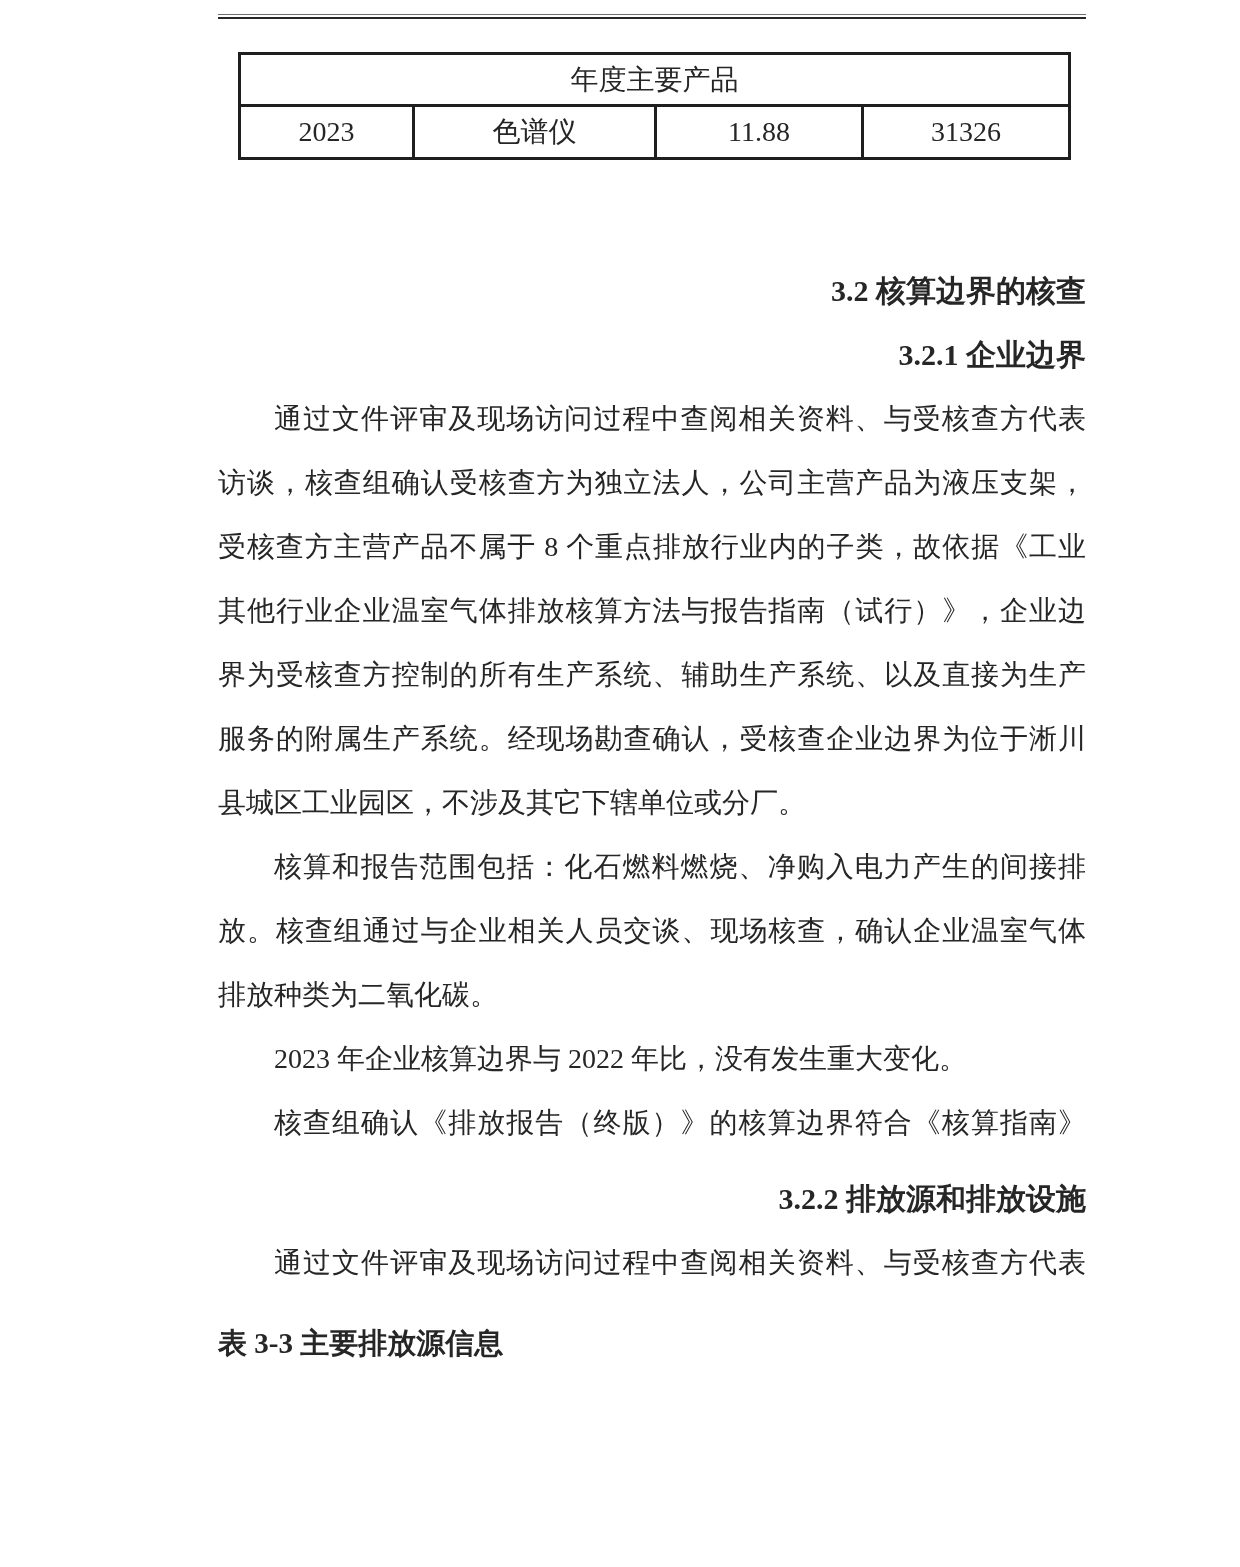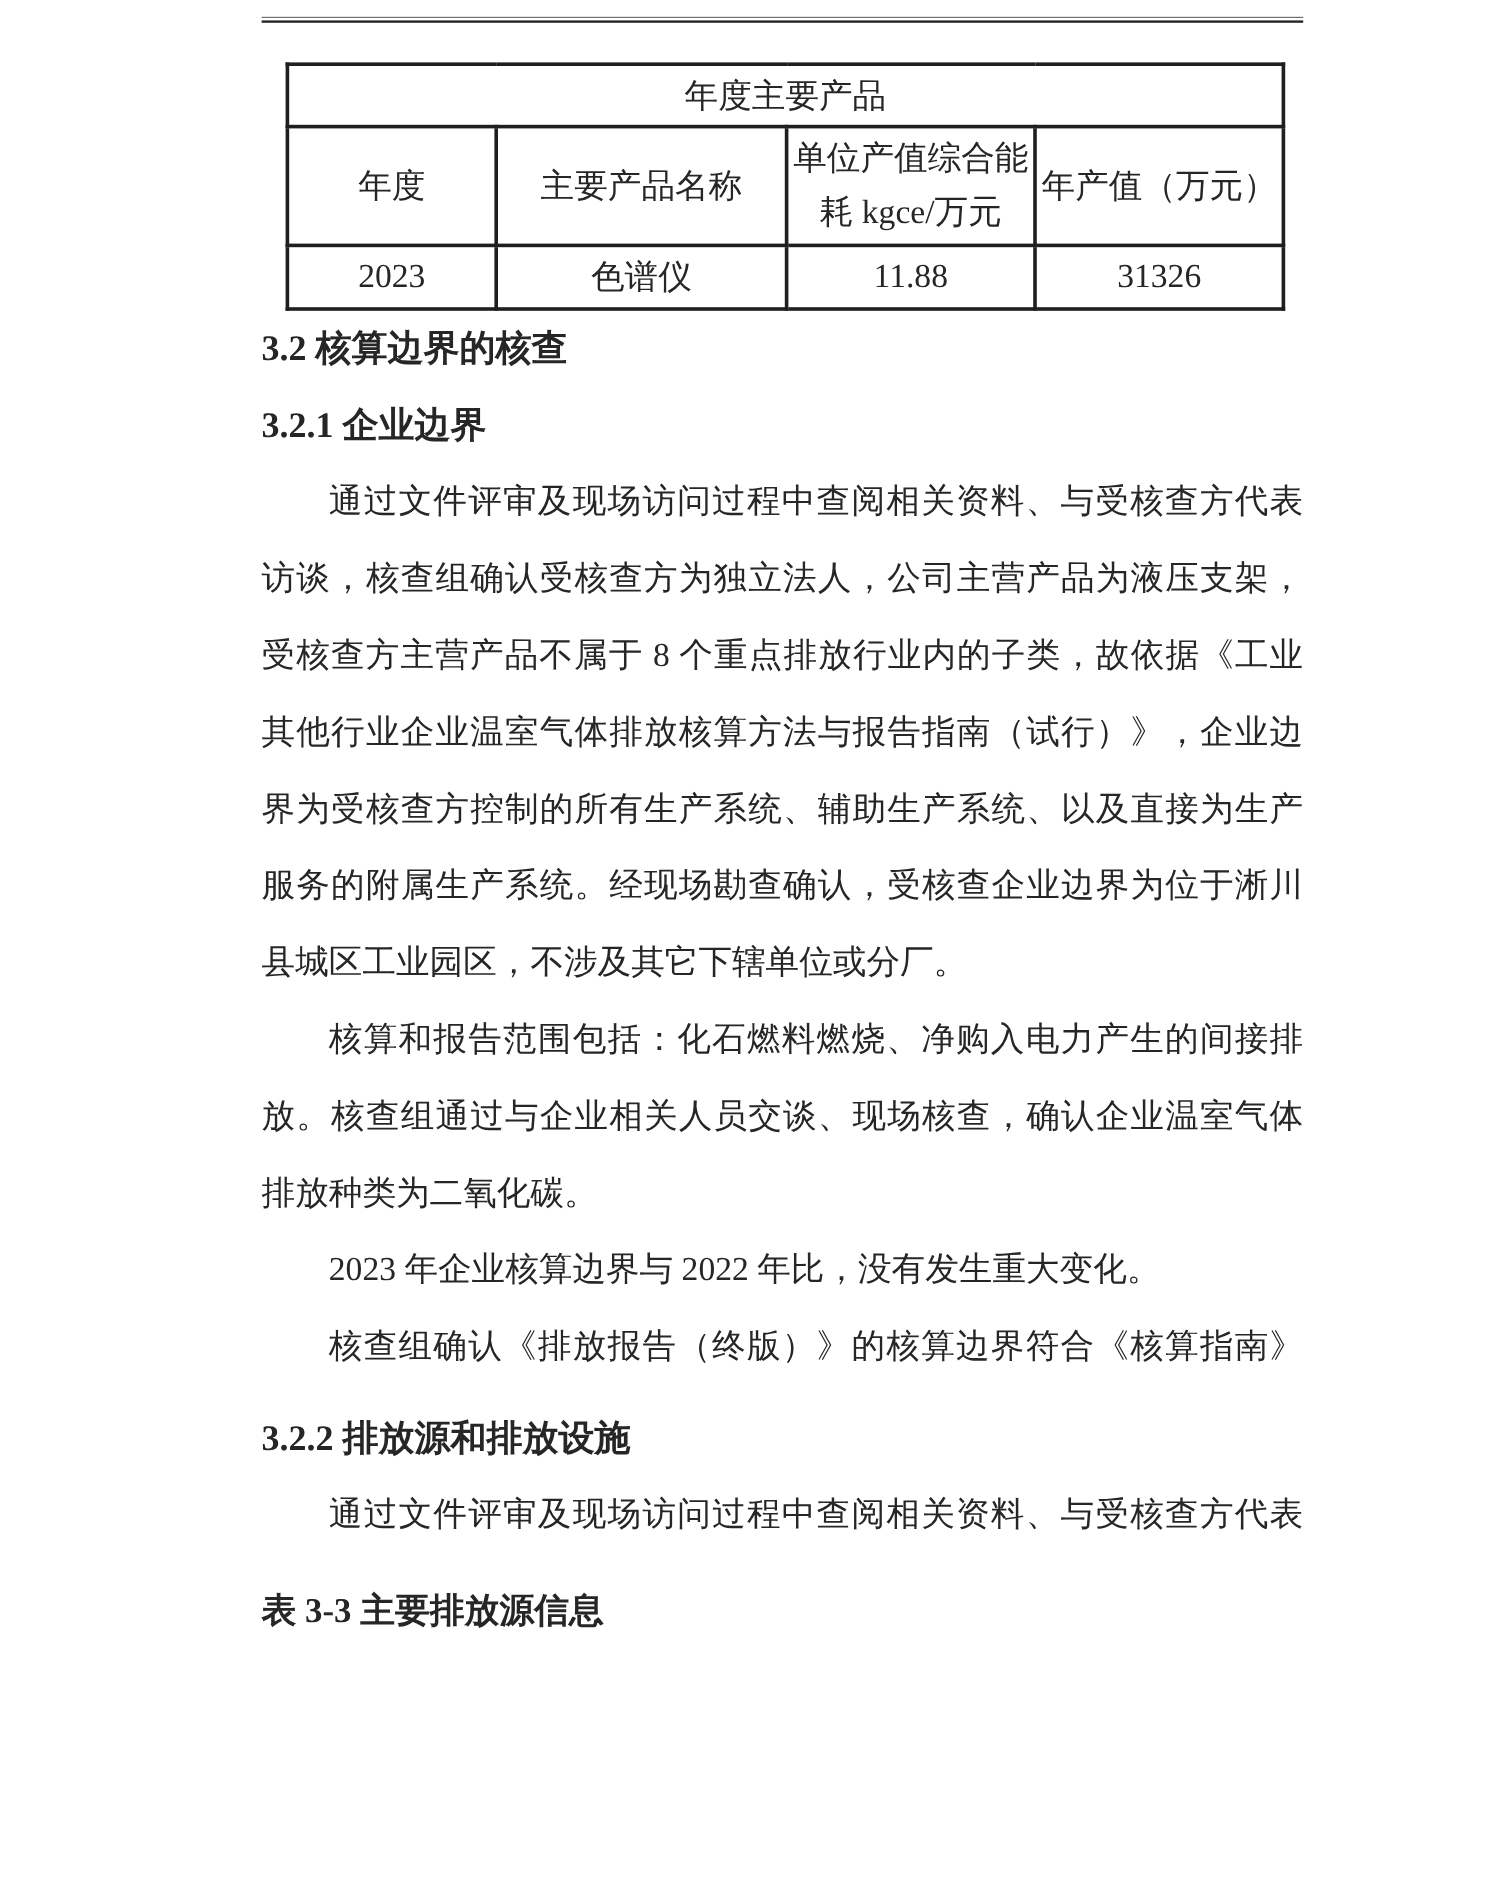--- a/index.html
+++ b/index.html
@@ -19,21 +19,21 @@
   }
   .ptable td{
     border:3px solid #1f1f1f;text-align:center;vertical-align:middle;
     padding:0;white-space:pre-line;
   }
   .t-title td{height:49px;}
   .t-head  td{height:96px;line-height:45px;}
   .t-row   td{height:50px;}
   
   .content{position:absolute;left:186px;top:259px;width:868px;font-size:28px;}
-  .line{height:64px;line-height:64px;}
+  .line{height:64px;line-height:64px;text-align:right;}
   .para .line{text-align:justify;text-align-last:justify;text-justify:inter-character;}
   .para .line:first-child{text-indent:56px;}
   .para .line.last{text-align-last:left;}
   .hline{font-weight:bold;font-size:30px;}
   .h322{margin-top:12px;font-family:Liberation Serif, serif;}
   .caption{margin-top:16px;text-align:left;font-weight:bold;font-size:29px;}
   .pagenum{position:absolute;left:0;top:1527px;width:1240px;text-align:right;font-size:21px;color:#2a2a2a;}
 </style>
 </head>
 <body>
@@ -45,27 +45,20 @@
   <table class="ptable">
     <colgroup>
       <col style="width:174px">
         <col style="width:242px">
         <col style="width:207px">
         <col style="width:207px">
     </colgroup>
     <tbody>
       <tr class="t-title">
         <td colspan="4">年度主要产品</td>
-      </tr>
-      <tr class="t-head">
-        <td>年度</td>
-        <td>主要产品名称</td>
-        <td>单位产值综合能
-耗 kgce/万元</td>
-        <td>年产值（万元）</td>
       </tr>
       <tr class="t-row">
         <td>2023</td>
         <td>色谱仪</td>
         <td>11.88</td>
         <td>31326</td>
       </tr>
     </tbody>
   </table>
 

